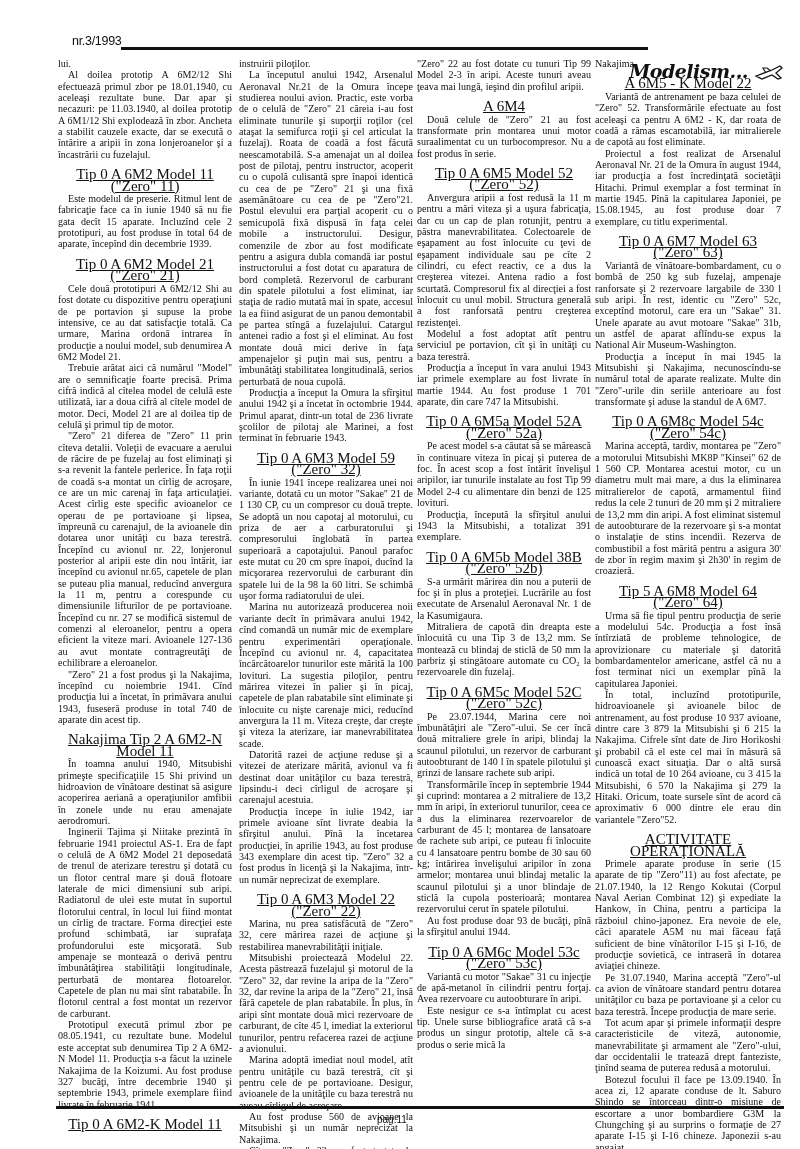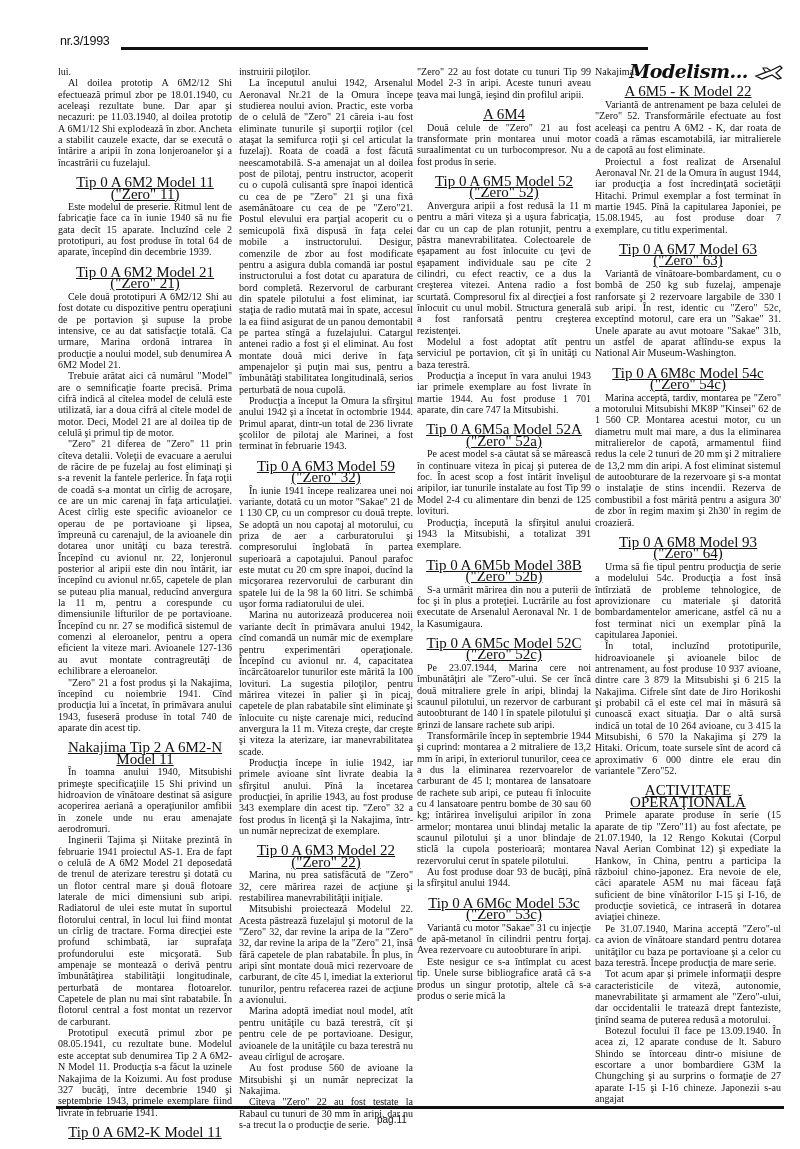--- a/index.html
+++ b/index.html
@@ -1,22 +1,22 @@
 <!DOCTYPE html>
 <html><head>
 <meta charset="utf-8">
 <style>
   html, body { margin: 0; padding: 0; background: #fff; }
   body { width: 800px; height: 1149px; position: relative; overflow: hidden; color: #111; font-family: "Liberation Serif", serif; }
   .header { position: absolute; left: 56px; top: 28px; width: 742px; height: 30px; }
-  .issue { position: absolute; left: 4px; top: 6px; font-family: "Liberation Sans", sans-serif; font-size: 12.5px; letter-spacing: -0.3px; }
+  .issue { position: absolute; left: 16px; top: 6px; font-family: "Liberation Sans", sans-serif; font-size: 12.5px; letter-spacing: -0.3px; }
   .rule-top { position: absolute; left: 65px; right: 150px; top: 19px; height: 3px; background: #111; }
   .logo { position: absolute; right: 14px; top: 0; font-family: "DejaVu Serif", serif; font-style: italic; font-weight: bold; font-size: 19px; letter-spacing: -0.5px; margin-top: 32px; }
   .logo svg { vertical-align: middle; }
-  .page { position: absolute; left: 58px; top: 58px; width: 728px; height: 1040px; margin-top: 8px; }
+  .page { position: absolute; left: 58px; top: 58px; width: 728px; height: 1040px; }
   .col { position: absolute; top: 0; width: 174px; font-size: 10.05px; line-height: 11.35px; text-align: justify; }
   .col p { margin: 0; text-indent: 10px; }
   .col p.noind { text-indent: 0; }
   .col h3 { margin: 9px 0 1px 0; font-size: 15px; font-weight: normal; text-decoration: underline; text-align: center; line-height: 11.5px; }
   .c1 { left: 0; }
   .c2 { left: 181px; }
   .c3 { left: 359px; }
   .c4 { left: 537px; width: 186px; }
   .rule-bottom { position: absolute; left: 56px; top: 1106px; width: 728px; height: 3px; background: #111; }
   .pagenum { position: absolute; left: 377px; top: 1114px; font-family: "Liberation Sans", sans-serif; font-size: 10px; }
@@ -53,20 +53,21 @@
       <p>Prototipul execută primul zbor pe 08.05.1941, cu rezultate bune. Modelul este acceptat sub denumirea Tip 2 A 6M2-N Model 11. Producţia s-a făcut la uzinele Nakajima de la Koizumi. Au fost produse 327 bucăţi, între decembrie 1940 şi septembrie 1943, primele exemplare fiind livrate în februarie 1941.</p>
       <h3>Tip 0 A 6M2-K Model 11</h3>
     </div>
   <div class="col c2">
       <p class="noind">instruirii piloţilor.</p>
       <p>La începutul anului 1942, Arsenalul Aeronaval Nr.21 de la Omura începe studierea noului avion. Practic, este vorba de o celulă de "Zero" 21 căreia i-au fost eliminate tunurile şi suporţii roţilor (cel ataşat la semifurca roţii şi cel articulat la fuzelaj). Roata de coadă a fost făcută neescamotabilă. S-a amenajat un al doilea post de pilotaj, pentru instructor, acoperit cu o cupolă culisantă spre înapoi identică cu cea de pe "Zero" 21 şi una fixă asemănătoare cu cea de pe "Zero"21. Postul elevului era parţial acoperit cu o semicupolă fixă dispusă în faţa celei mobile a instructorului. Desigur, comenzile de zbor au fost modificate pentru a asigura dubla comandă iar postul instructorului a fost dotat cu aparatura de bord completă. Rezervorul de carburant din spatele pilotului a fost eliminat, iar staţia de radio mutată mai în spate, accesul la ea fiind asigurat de un panou demontabil pe partea stîngă a fuzelajului. Catargul antenei radio a fost şi el eliminat. Au fost montate două mici derive în faţa ampenajelor şi puţin mai sus, pentru a îmbunătăţi stabilitatea longitudinală, serios perturbată de noua cupolă.</p>
       <p>Producţia a început la Omura la sfîrşitul anului 1942 şi a încetat în octombrie 1944. Primul aparat, dintr-un total de 236 livrate şcolilor de pilotaj ale Marinei, a fost terminat în februarie 1943.</p>
       <h3>Tip 0 A 6M3 Model 59 ("Zero" 32)</h3>
       <p>În iunie 1941 începe realizarea unei noi variante, dotată cu un motor "Sakae" 21 de 1 130 CP, cu un compresor cu două trepte. Se adoptă un nou capotaj al motorului, cu priza de aer a carburatorului şi compresorului înglobată în partea superioară a capotajului. Panoul parafoc este mutat cu 20 cm spre înapoi, ducînd la micşorarea rezervorului de carburant din spatele lui de la 98 la 60 litri. Se schimbă uşor forma radiatorului de ulei.</p>
       <p>Marina nu autorizează producerea noii variante decît în primăvara anului 1942, cînd comandă un număr mic de exemplare pentru experimentări operaţionale. Începînd cu avionul nr. 4, capacitatea încărcătoarelor tunurilor este mărită la 100 lovituri. La sugestia piloţilor, pentru mărirea vitezei în palier şi în picaj, capetele de plan rabatabile sînt eliminate şi înlocuite cu nişte carenaje mici, reducînd anvergura la 11 m. Viteza creşte, dar creşte şi viteza la aterizare, iar manevrabilitatea scade.</p>
+      <p>Datorită razei de acţiune reduse şi a vitezei de aterizare mărită, avionul va fi destinat doar unităţilor cu baza terestră, lipsindu-i deci cîrligul de acroşare şi carenajul acestuia.</p>
       <p>Producţia începe în iulie 1942, iar primele avioane sînt livrate deabia la sfîrşitul anului. Pînă la încetarea producţiei, în aprilie 1943, au fost produse 343 exemplare din acest tip. "Zero" 32 a fost produs în licenţă şi la Nakajima, într-un număr neprecizat de exemplare.</p>
       <h3>Tip 0 A 6M3 Model 22 ("Zero" 22)</h3>
       <p>Marina, nu prea satisfăcută de "Zero" 32, cere mărirea razei de acţiune şi restabilirea manevrabilităţii iniţiale.</p>
       <p>Mitsubishi proiectează Modelul 22. Acesta păstrează fuzelajul şi motorul de la "Zero" 32, dar revine la aripa de la "Zero" 32, dar revine la aripa de la "Zero" 21, însă fără capetele de plan rabatabile. În plus, în aripi sînt montate două mici rezervoare de carburant, de cîte 45 l, imediat la exteriorul tunurilor, pentru refacerea razei de acţiune a avionului.</p>
       <p>Marina adoptă imediat noul model, atît pentru unităţile cu bază terestră, cît şi pentru cele de pe portavioane. Desigur, avioanele de la unităţile cu baza terestră nu aveau cîrligul de acroşare.</p>
       <p>Au fost produse 560 de avioane la Mitsubishi şi un număr neprecizat la Nakajima.</p>
       <p>Cîteva "Zero" 22 au fost testate la Rabaul cu tunuri de 30 mm în aripi, dar nu s-a trecut la o producţie de serie.</p>
     </div>
   <div class="col c3">
       <p class="noind">"Zero" 22 au fost dotate cu tunuri Tip 99 Model 2-3 în aripi. Aceste tunuri aveau ţeava mai lungă, ieşind din profilul aripii.</p>
@@ -74,38 +75,40 @@
       <p>Două celule de "Zero" 21 au fost transformate prin montarea unui motor suraalimentat cu un turbocompresor. Nu a fost produs în serie.</p>
       <h3>Tip 0 A 6M5 Model 52 ("Zero" 52)</h3>
       <p>Anvergura aripii a fost redusă la 11 m pentru a mări viteza şi a uşura fabricaţia, dar cu un cap de plan rotunjit, pentru a păstra manevrabilitatea. Colectoarele de eşapament au fost înlocuite cu ţevi de eşapament individuale sau pe cîte 2 cilindri, cu efect reactiv, ce a dus la creşterea vitezei. Antena radio a fost scurtată. Compresorul fix al direcţiei a fost înlocuit cu unul mobil. Structura generală a fost ranforsată pentru creşterea rezistenţei.</p>
       <p>Modelul a fost adoptat atît pentru serviciul pe portavion, cît şi în unităţi cu baza terestră.</p>
       <p>Producţia a început în vara anului 1943 iar primele exemplare au fost livrate în martie 1944. Au fost produse 1 701 aparate, din care 747 la Mitsubishi.</p>
       <h3>Tip 0 A 6M5a Model 52A ("Zero" 52a)</h3>
       <p>Pe acest model s-a căutat să se mărească în continuare viteza în picaj şi puterea de foc. În acest scop a fost întărit învelişul aripilor, iar tunurile instalate au fost Tip 99 Model 2-4 cu alimentare din benzi de 125 lovituri.</p>
       <p>Producţia, începută la sfîrşitul anului 1943 la Mitsubishi, a totalizat 391 exemplare.</p>
       <h3>Tip 0 A 6M5b Model 38B ("Zero" 52b)</h3>
       <p>S-a urmărit mărirea din nou a puterii de foc şi în plus a proteţiei. Lucrările au fost executate de Arsenalul Aeronaval Nr. 1 de la Kasumigaura.</p>
+      <p>Mitraliera de capotă din dreapta este înlocuită cu una Tip 3 de 13,2 mm. Se montează cu blindaj de sticlă de 50 mm la parbriz şi stingătoare automate cu CO₂ la rezervoarele din fuzelaj.</p>
       <h3>Tip 0 A 6M5c Model 52C ("Zero" 52c)</h3>
       <p>Pe 23.07.1944, Marina cere noi îmbunătăţiri ale "Zero"-ului. Se cer încă două mitraliere grele în aripi, blindaj la scaunul pilotului, un rezervor de carburant autoobturant de 140 l în spatele pilotului şi grinzi de lansare rachete sub aripi.</p>
       <p>Transformările încep în septembrie 1944 şi cuprind: montarea a 2 mitraliere de 13,2 mm în aripi, în exteriorul tunurilor, ceea ce a dus la eliminarea rezervoarelor de carburant de 45 l; montarea de lansatoare de rachete sub aripi, ce puteau fi înlocuite cu 4 lansatoare pentru bombe de 30 sau 60 kg; întărirea învelişului aripilor în zona armelor; montarea unui blindaj metalic la scaunul pilotului şi a unor blindaje de sticlă la cupola posterioară; montarea rezervorului cerut în spatele pilotului.</p>
       <p>Au fost produse doar 93 de bucăţi, pînă la sfîrşitul anului 1944.</p>
       <h3>Tip 0 A 6M6c Model 53c ("Zero" 53c)</h3>
       <p>Variantă cu motor "Sakae" 31 cu injecţie de apă-metanol în cilindrii pentru forţaj. Avea rezervoare cu autoobturare în aripi.</p>
       <p>Este nesigur ce s-a întîmplat cu acest tip. Unele surse bibliografice arată că s-a produs un singur prototip, altele că s-a produs o serie mică la</p>
     </div>
   <div class="col c4">
       <p class="noind">Nakajima.</p>
       <h3>A 6M5 - K Model 22</h3>
       <p>Variantă de antrenament pe baza celulei de "Zero" 52. Transformările efectuate au fost aceleaşi ca pentru A 6M2 - K, dar roata de coadă a rămas escamotabilă, iar mitralierele de capotă au fost eliminate.</p>
       <p>Proiectul a fost realizat de Arsenalul Aeronaval Nr. 21 de la Omura în august 1944, iar producţia a fost încredinţată societăţii Hitachi. Primul exemplar a fost terminat în martie 1945. Pînă la capitularea Japoniei, pe 15.08.1945, au fost produse doar 7 exemplare, cu titlu experimental.</p>
       <h3>Tip 0 A 6M7 Model 63 ("Zero" 63)</h3>
       <p>Variantă de vînătoare-bombardament, cu o bombă de 250 kg sub fuzelaj, ampenaje ranforsate şi 2 rezervoare largabile de 330 l sub aripi. În rest, identic cu "Zero" 52c, exceptînd motorul, care era un "Sakae" 31. Unele aparate au avut motoare "Sakae" 31b, un astfel de aparat aflîndu-se expus la National Air Museum-Washington.</p>
+      <p>Producţia a început în mai 1945 la Mitsubishi şi Nakajima, necunoscîndu-se numărul total de aparate realizate. Multe din "Zero"-urile din seriile anterioare au fost transformate şi aduse la standul de A 6M7.</p>
       <h3>Tip 0 A 6M8c Model 54c ("Zero" 54c)</h3>
       <p>Marina acceptă, tardiv, montarea pe "Zero" a motorului Mitsubishi MK8P "Kinsei" 62 de 1 560 CP. Montarea acestui motor, cu un diametru mult mai mare, a dus la eliminarea mitralierelor de capotă, armamentul fiind redus la cele 2 tunuri de 20 mm şi 2 mitraliere de 13,2 mm din aripi. A fost eliminat sistemul de autoobturare de la rezervoare şi s-a montat o instalaţie de stins incendii. Rezerva de combustibil a fost mărită pentru a asigura 30' de zbor în regim maxim şi 2h30' în regim de croazieră.</p>
-      <h3>Tip 0 A 6M8 Model 93 ("Zero" 64)</h3>
+      <h3>Tip 5 A 6M8 Model 64 ("Zero" 64)</h3>
       <p>Urma să fie tipul pentru producţia de serie a modelului 54c. Producţia a fost însă întîrziată de probleme tehnologice, de aprovizionare cu materiale şi datorită bombardamentelor americane, astfel că nu a fost terminat nici un exemplar pînă la capitularea Japoniei.</p>
       <p>În total, incluzînd prototipurile, hidroavioanele şi avioanele biloc de antrenament, au fost produse 10 937 avioane, dintre care 3 879 la Mitsubishi şi 6 215 la Nakajima. Cifrele sînt date de Jiro Horikoshi şi probabil că el este cel mai în măsură să cunoască exact situaţia. Dar o altă sursă indică un total de 10 264 avioane, cu 3 415 la Mitsubishi, 6 570 la Nakajima şi 279 la Hitaki. Oricum, toate sursele sînt de acord că aproximativ 6 000 dintre ele erau din variantele "Zero"52.</p>
       <h3>ACTIVITATE OPERAŢIONALĂ</h3>
       <p>Primele aparate produse în serie (15 aparate de tip "Zero"11) au fost afectate, pe 21.07.1940, la 12 Rengo Kokutai (Corpul Naval Aerian Combinat 12) şi expediate la Hankow, în China, pentru a participa la războiul chino-japonez. Era nevoie de ele, căci aparatele A5M nu mai făceau faţă suficient de bine vînătorilor I-15 şi I-16, de producţie sovietică, ce intraseră în dotarea aviaţiei chineze.</p>
       <p>Pe 31.07.1940, Marina acceptă "Zero"-ul ca avion de vînătoare standard pentru dotarea unităţilor cu baza pe portavioane şi a celor cu baza terestră. Începe producţia de mare serie.</p>
       <p>Tot acum apar şi primele informaţii despre caracteristicile de viteză, autonomie, manevrabilitate şi armament ale "Zero"-ului, dar occidentalii le tratează drept fanteziste, ţinînd seama de puterea redusă a motorului.</p>
       <p>Botezul focului îl face pe 13.09.1940. În acea zi, 12 aparate conduse de lt. Saburo Shindo se întorceau dintr-o misiune de escortare a unor bombardiere G3M la Chungching şi au surprins o formaţie de 27 aparate I-15 şi I-16 chineze. Japonezii s-au angajat</p>
     </div>
 </div>
 

